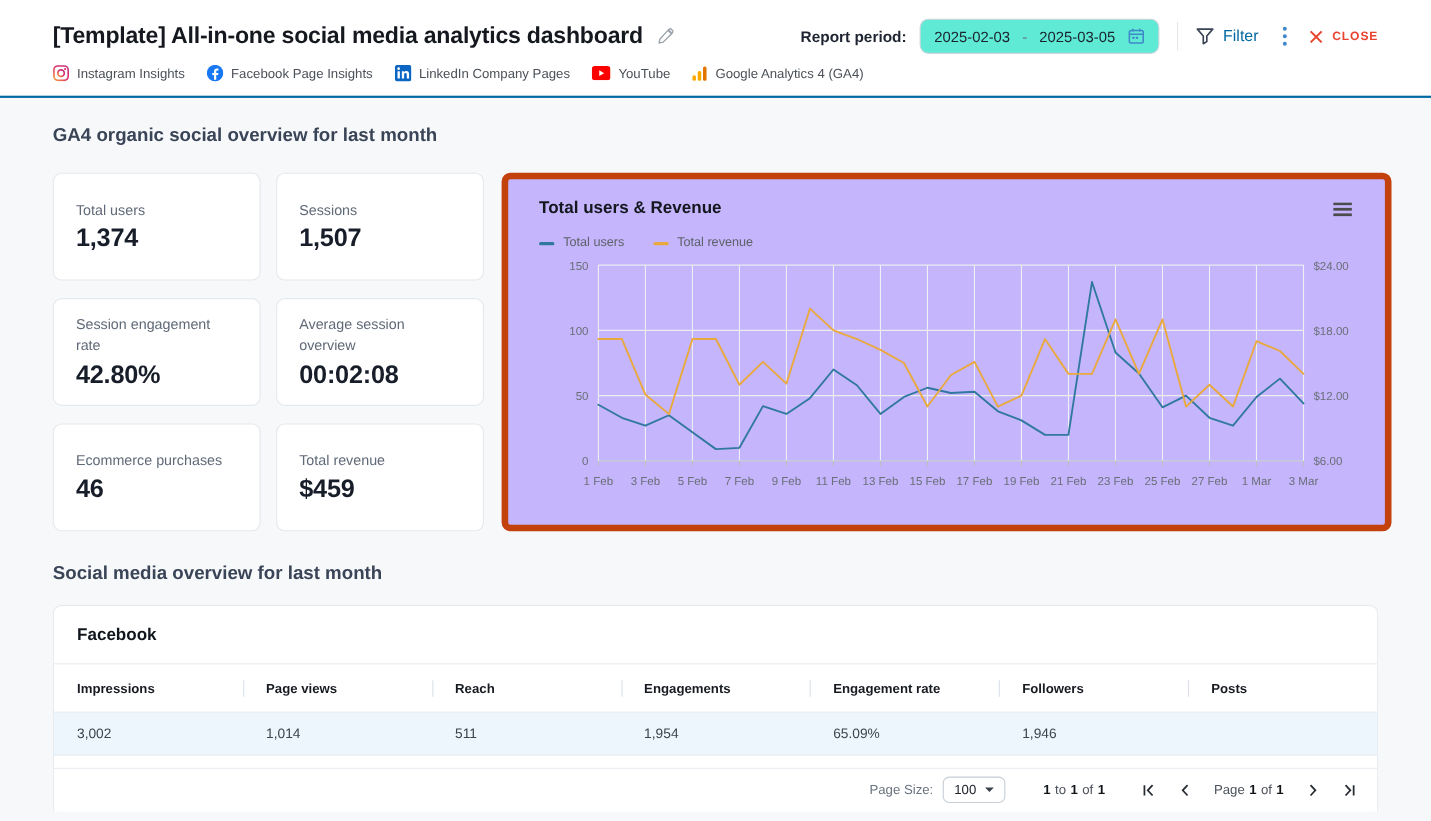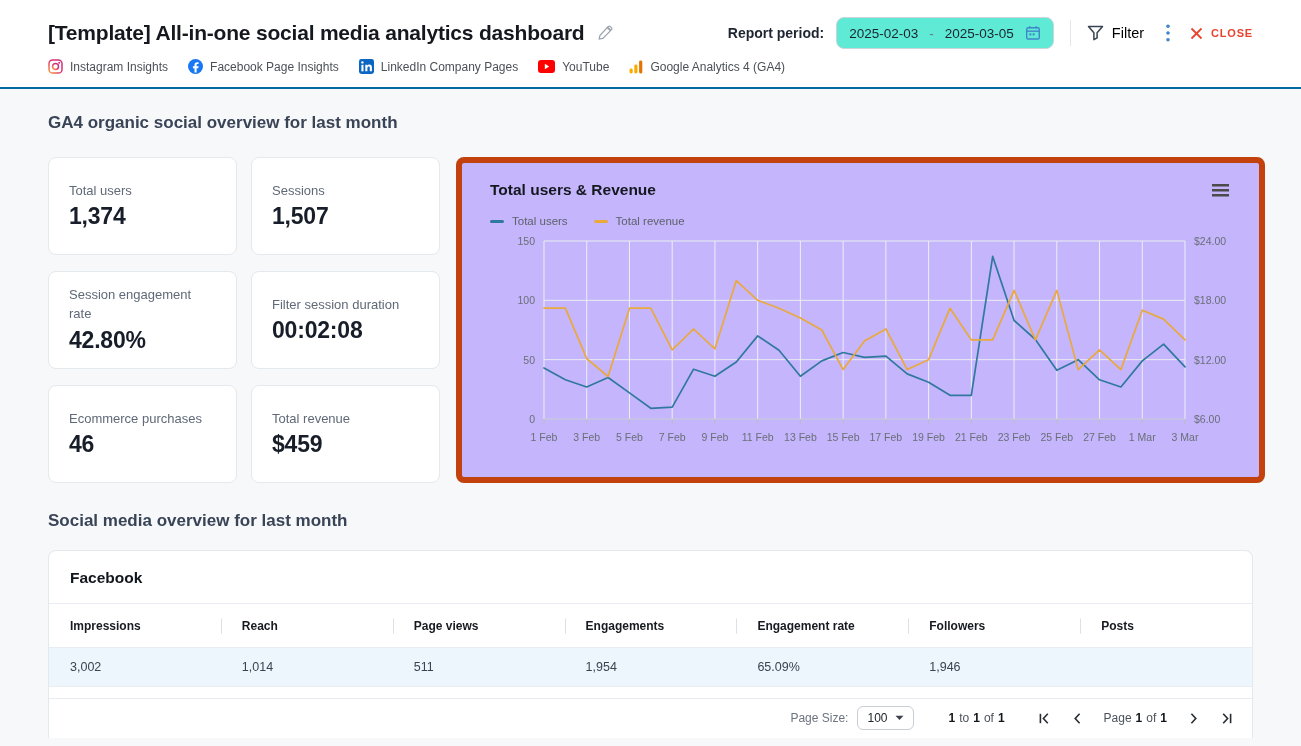--- a/index.html
+++ b/index.html
@@ -11,21 +11,21 @@
   .app-header { background:#fff; padding:17px 48px 13px 48px; border-bottom:2px solid #0369a1; }
   .header-row1 { display:flex; align-items:center; justify-content:space-between; }
   .title-wrap { display:flex; align-items:center; gap:12px; }
   .page-title { font-size:21px; font-weight:bold; letter-spacing:-0.2px; color:#15181e; }
   .pencil-btn { background:none; border:none; cursor:pointer; display:flex; align-items:center; }
   .header-controls { display:flex; align-items:center; }
   .rp-label { font-size:14px; font-weight:bold; color:#1e2531; margin-right:12px; white-space:nowrap; }
   .date-box { display:flex; align-items:center; gap:11px; border:1px solid #ccd4dc; border-radius:8px; padding:7px 12px; background:#5eead4; cursor:pointer; }
   .date-box span { font-size:13.5px; color:#1b2330; }
   .v-divider { width:1px; height:26px; background:#e3e7eb; margin:0 16px; }
-  .filter-btn { display:flex; align-items:center; gap:8px; background:none; border:none; cursor:pointer; font-size:14.5px; color:#000000; font-family:inherit; }
+  .filter-btn { display:flex; align-items:center; gap:8px; background:none; border:none; cursor:pointer; font-size:14.5px; color:#0369a1; font-family:inherit; }
   .kebab-btn { background:none; border:none; cursor:pointer; margin:0 20px 0 22px; display:flex; align-items:center; }
   .close-btn { display:flex; align-items:center; gap:8px; background:none; border:none; cursor:pointer; }
   .close-label { font-size:11px; font-weight:bold; letter-spacing:0.8px; color:#e8432e; }
   .header-row2 { display:flex; align-items:center; gap:20px; margin-top:10px; }
   .source-item { display:flex; align-items:center; gap:7px; }
   .source-label { font-size:12px; color:#4b5158; }
 
   
   .body-wrap { padding:0 48px; }
   .section-heading { font-size:17px; font-weight:bold; color:#3a4457; }
@@ -202,21 +202,21 @@
           </div>
           <div class="stat-card">
             <div class="stat-label">Sessions</div>
             <div class="stat-value">1,507</div>
           </div>
           <div class="stat-card">
             <div class="stat-label">Session engagement rate</div>
             <div class="stat-value">42.80%</div>
           </div>
           <div class="stat-card">
-            <div class="stat-label">Filter session duration</div>
+            <div class="stat-label">Average session overview</div>
             <div class="stat-value">00:02:08</div>
           </div>
           <div class="stat-card">
             <div class="stat-label">Ecommerce purchases</div>
             <div class="stat-value">46</div>
           </div>
           <div class="stat-card">
             <div class="stat-label">Total revenue</div>
             <div class="stat-value">$459</div>
           </div>
@@ -312,22 +312,22 @@
       </div>
     </div>
 
     <div class="section-heading h2">Social media overview for last month</div>
 
     <div class="fb-card">
       <div class="fb-title">Facebook</div>
       <div class="fb-sep"></div>
       <div class="tbl-head">
           <div class="th">Impressions</div>
+          <div class="th">Page views</div>
           <div class="th">Reach</div>
-          <div class="th">Page views</div>
           <div class="th">Engagements</div>
           <div class="th">Engagement rate</div>
           <div class="th">Followers</div>
           <div class="th">Posts</div>
         </div>
       <div id="fb-rows">
           <div class="tbl-row">
             <div class="td">3,002</div>
             <div class="td">1,014</div>
             <div class="td">511</div>

